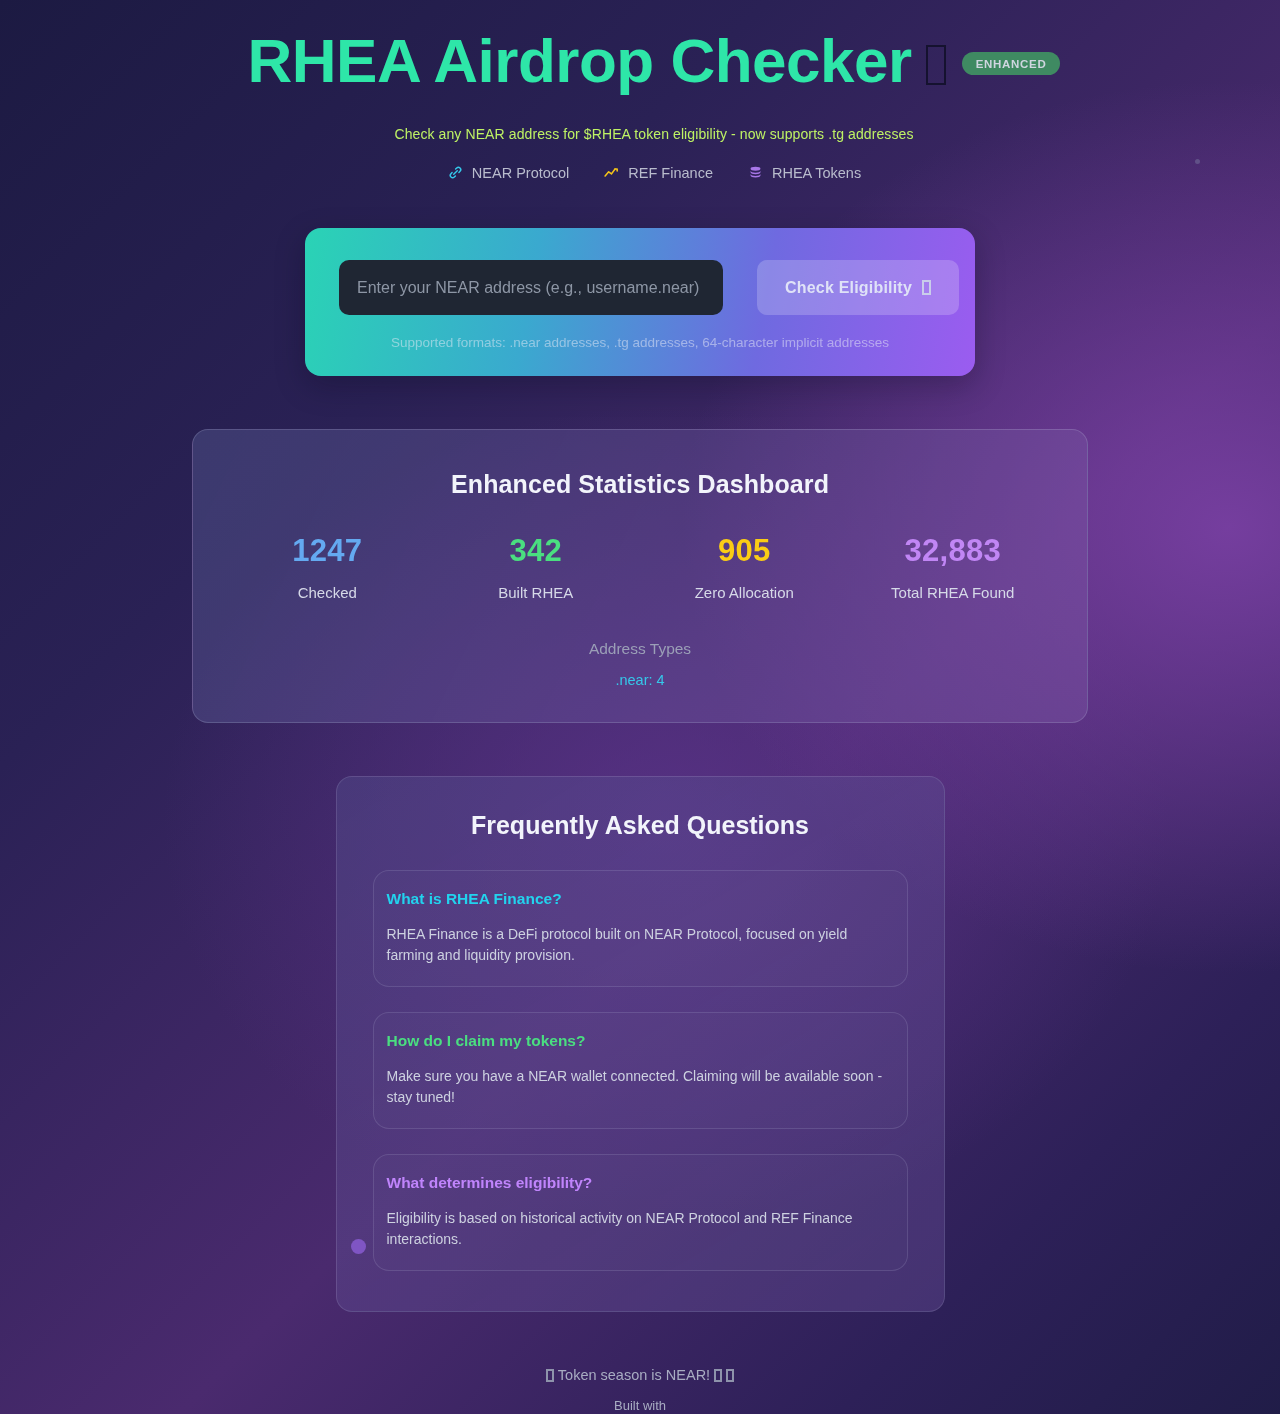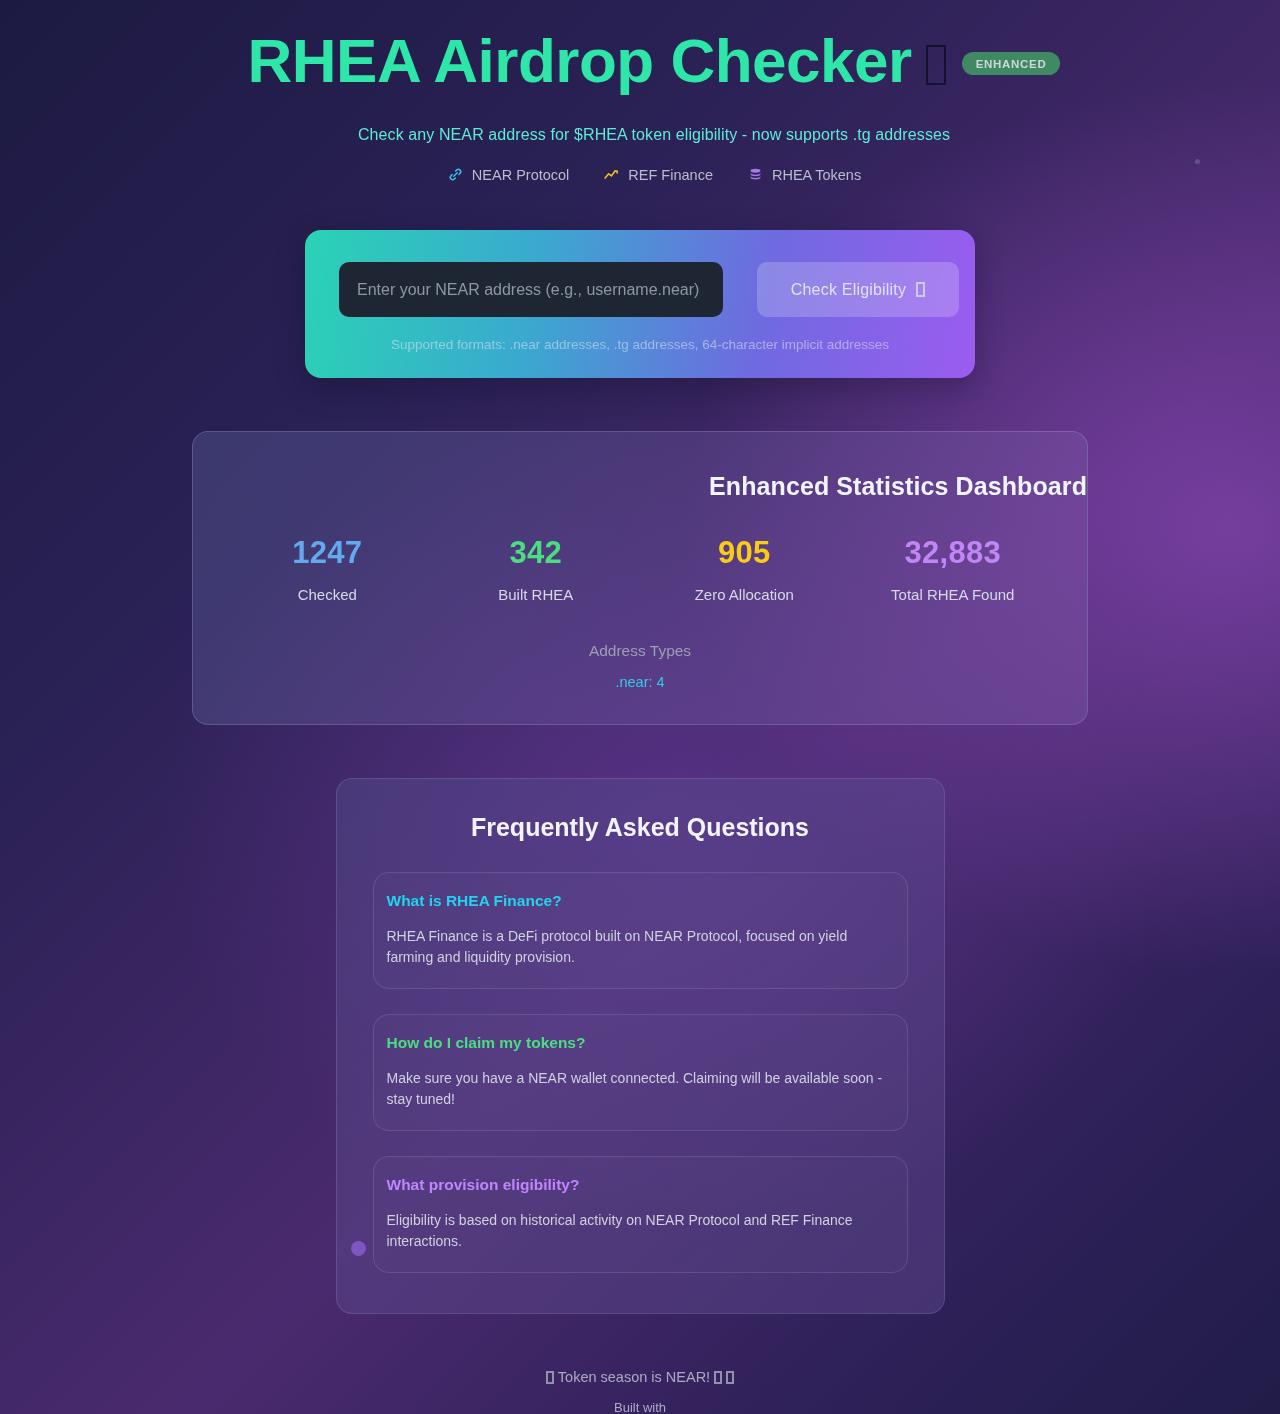--- a/index.html
+++ b/index.html
@@ -86,22 +86,22 @@
     font-size: 11.5px;
     font-weight: bold;
     letter-spacing: 0.7px;
     padding: 6px 14px 5px;
     border-radius: 999px;
     margin-top: 4px;
   }
 
   .subtitle {
     margin-top: 22px;
-    font-size: 16px;
-    color: #5eead4;
+    font-size: 14px;
+    color: #bef264;
     letter-spacing: 0.1px;
   }
 
   .links {
     margin-top: 22px;
     display: flex;
     justify-content: center;
     align-items: center;
     gap: 34px;
     font-size: 14.5px;
@@ -146,21 +146,21 @@
 
   .check-btn {
     flex: 0 0 202px;
     height: 55px;
     border: none;
     border-radius: 10px;
     background: rgba(255, 255, 255, 0.20);
     color: #dfe2f7;
     font-family: "Liberation Sans", sans-serif;
     font-size: 16px;
-    font-weight: normal;
+    font-weight: bold;
     letter-spacing: 0.2px;
     cursor: pointer;
     display: flex;
     align-items: center;
     justify-content: center;
     gap: 10px;
   }
   .check-btn .tofu {
     width: 9px; height: 15px;
     border-color: #c9cdea;
@@ -181,21 +181,20 @@
     border: 1px solid rgba(190, 196, 225, 0.22);
     background: linear-gradient(115deg, rgba(88, 94, 150, 0.42) 0%, rgba(104, 84, 155, 0.40) 52%, rgba(128, 90, 168, 0.40) 100%);
     padding: 40px 0 34px;
     text-align: center;
   }
   .stats-title {
     font-size: 25px;
     font-weight: bold;
     color: #f2f4fb;
     letter-spacing: 0.1px;
-    text-align: right;
   }
   .stats-grid {
     margin-top: 34px;
     display: grid;
     grid-template-columns: repeat(4, 1fr);
     padding: 0 30px;
     text-align: center;
   }
   .stat-value {
     font-size: 31px;
@@ -390,21 +389,21 @@
       <div class="faq-q" style="color:#22d3ee">What is RHEA Finance?</div>
       <div class="faq-a">RHEA Finance is a DeFi protocol built on NEAR Protocol, focused on yield farming and liquidity provision.</div>
     </div>
 
     <div class="faq-item">
       <div class="faq-q" style="color:#4ade80">How do I claim my tokens?</div>
       <div class="faq-a">Make sure you have a NEAR wallet connected. Claiming will be available soon - stay tuned!</div>
     </div>
 
     <div class="faq-item">
-      <div class="faq-q" style="color:#c084fc">What provision eligibility?</div>
+      <div class="faq-q" style="color:#c084fc">What determines eligibility?</div>
       <div class="faq-a">Eligibility is based on historical activity on NEAR Protocol and REF Finance interactions.</div>
     </div>
   </div>
 
   <div class="footer">
     <div class="footer-tagline">
       <span class="tofu"></span>
       <span>Token season is NEAR!</span>
       <span class="tofu"></span>
       <span class="tofu"></span>

